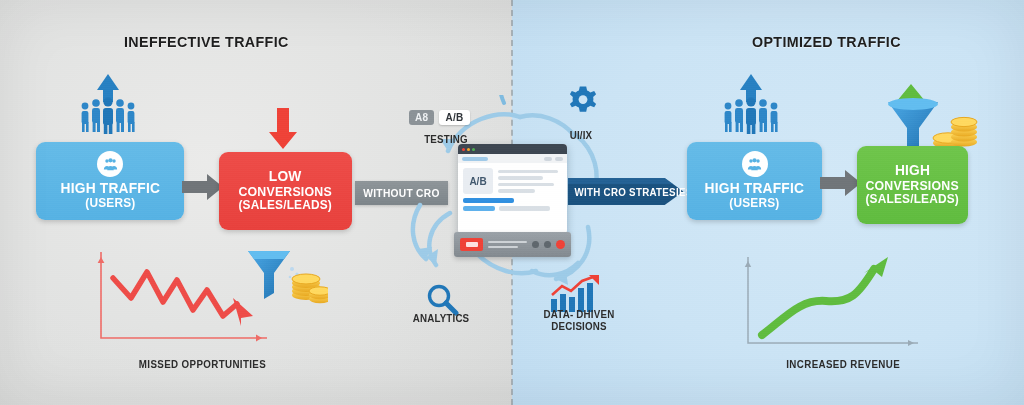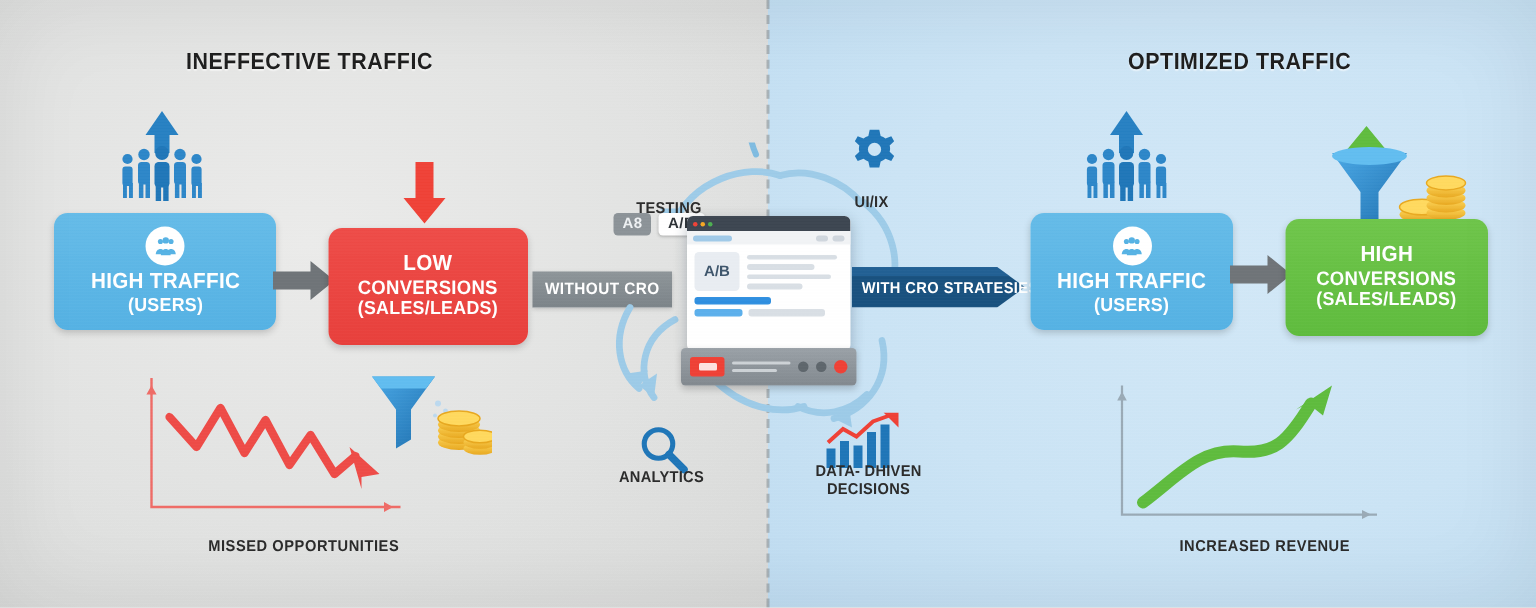--- a/index.html
+++ b/index.html
@@ -38,21 +38,21 @@
   .box .l1{font-size:14.5px;transform:scaleX(.95);}
   .box .l2{font-size:13px;font-weight:bold;transform:scaleX(.95);}
   .box .l3{font-size:12.5px;transform:scaleX(.95);}
 
   #box-high-traffic-left{left:36px;top:142px;width:148px;height:78px;
     background:linear-gradient(180deg,#64bbe8 0%,#55b2e4 100%);}
   #box-low-conv{left:219px;top:152px;width:133px;height:78px;
     background:linear-gradient(180deg,#ee4b47 0%,#e8403c 100%);}
   #box-high-traffic-right{left:687px;top:142px;width:135px;height:78px;
     background:linear-gradient(180deg,#64bbe8 0%,#55b2e4 100%);}
-  #box-high-conv{left:857px;top:146px;width:135px;height:78px;
+  #box-high-conv{left:857px;top:146px;width:111px;height:78px;
     background:linear-gradient(180deg,#6ec54a 0%,#5fbc3e 100%);}
 
   .box-icon{width:26px;height:26px;border-radius:50%;background:#fff;
     display:flex;align-items:center;justify-content:center;margin-bottom:4px;}
   .box-icon svg{width:17px;height:17px;}
 
   
   .chev{position:absolute;}
   .chev svg{display:block;}
 
@@ -103,21 +103,21 @@
     font-size:10.5px;letter-spacing:.2px;line-height:1.18;white-space:nowrap;
     transform:scaleX(.93);}
   #lbl-testing{left:406px;top:133px;width:80px;}
   #lbl-uiux{left:541px;top:129px;width:80px;}
   #lbl-analytics{left:392px;top:312px;width:98px;}
   #lbl-ddd{left:527px;top:308px;width:104px;}
 
   
   #ab-badges{position:absolute;left:409px;top:110px;display:flex;gap:5px;align-items:center;}
   .badge{font-size:10px;font-weight:bold;padding:2px 6px;border-radius:3px;
-    letter-spacing:.3px;margin-top:32px;}
+    letter-spacing:.3px;}
   .badge.grey{background:#8b9297;color:#eef1f3;}
   .badge.white{background:#ffffff;color:#2c3136;box-shadow:0 1px 2px rgba(0,0,0,.2);}
 
   
   .ibl{position:absolute;}
   #icon-gear{left:566px;top:86px;}
   #icon-search{left:425px;top:283px;}
   #icon-bars{left:549px;top:275px;}
 
   

